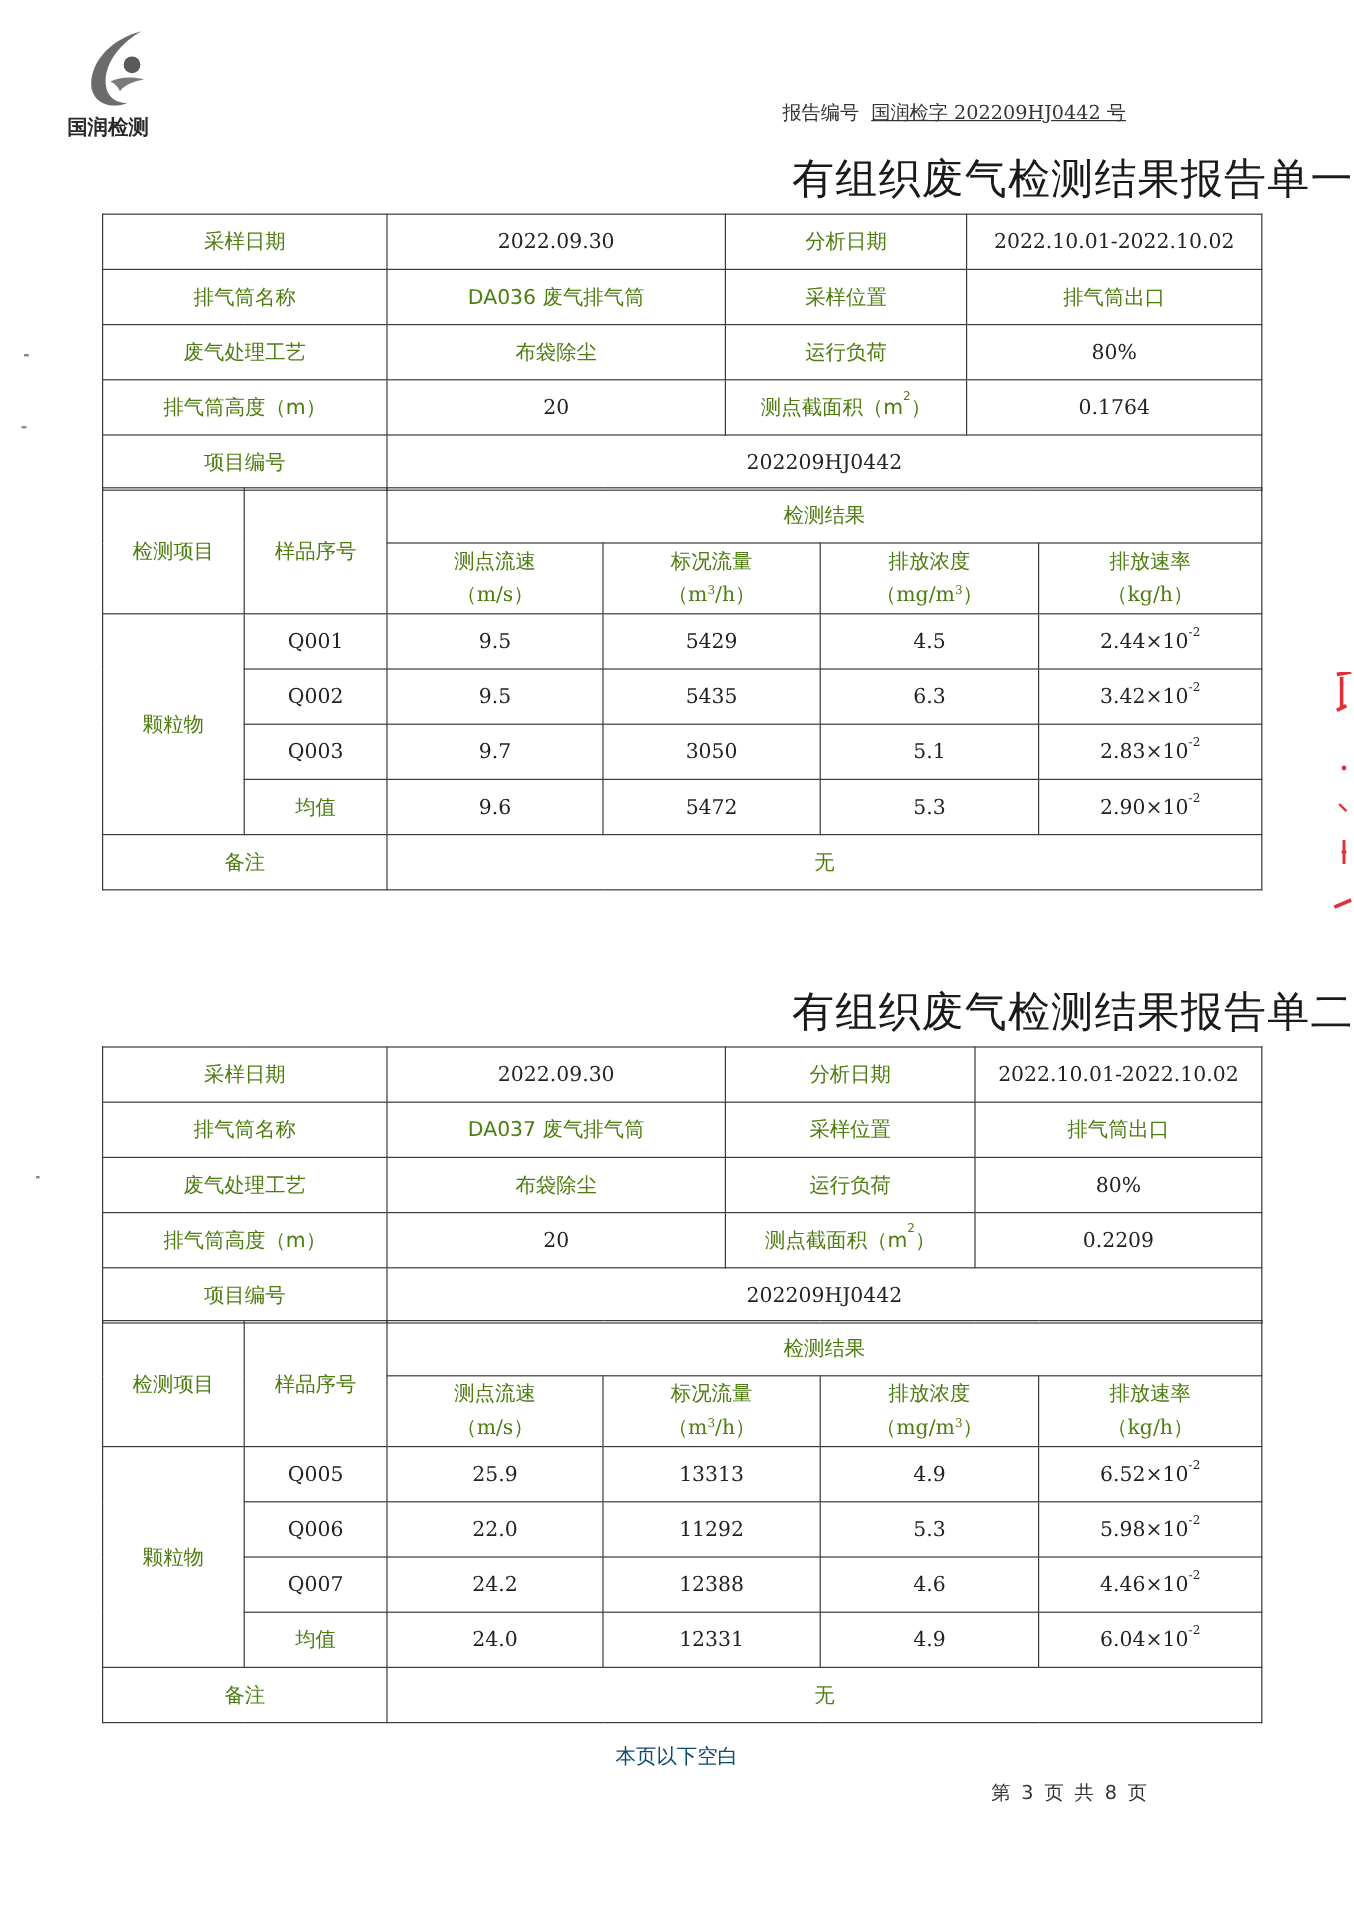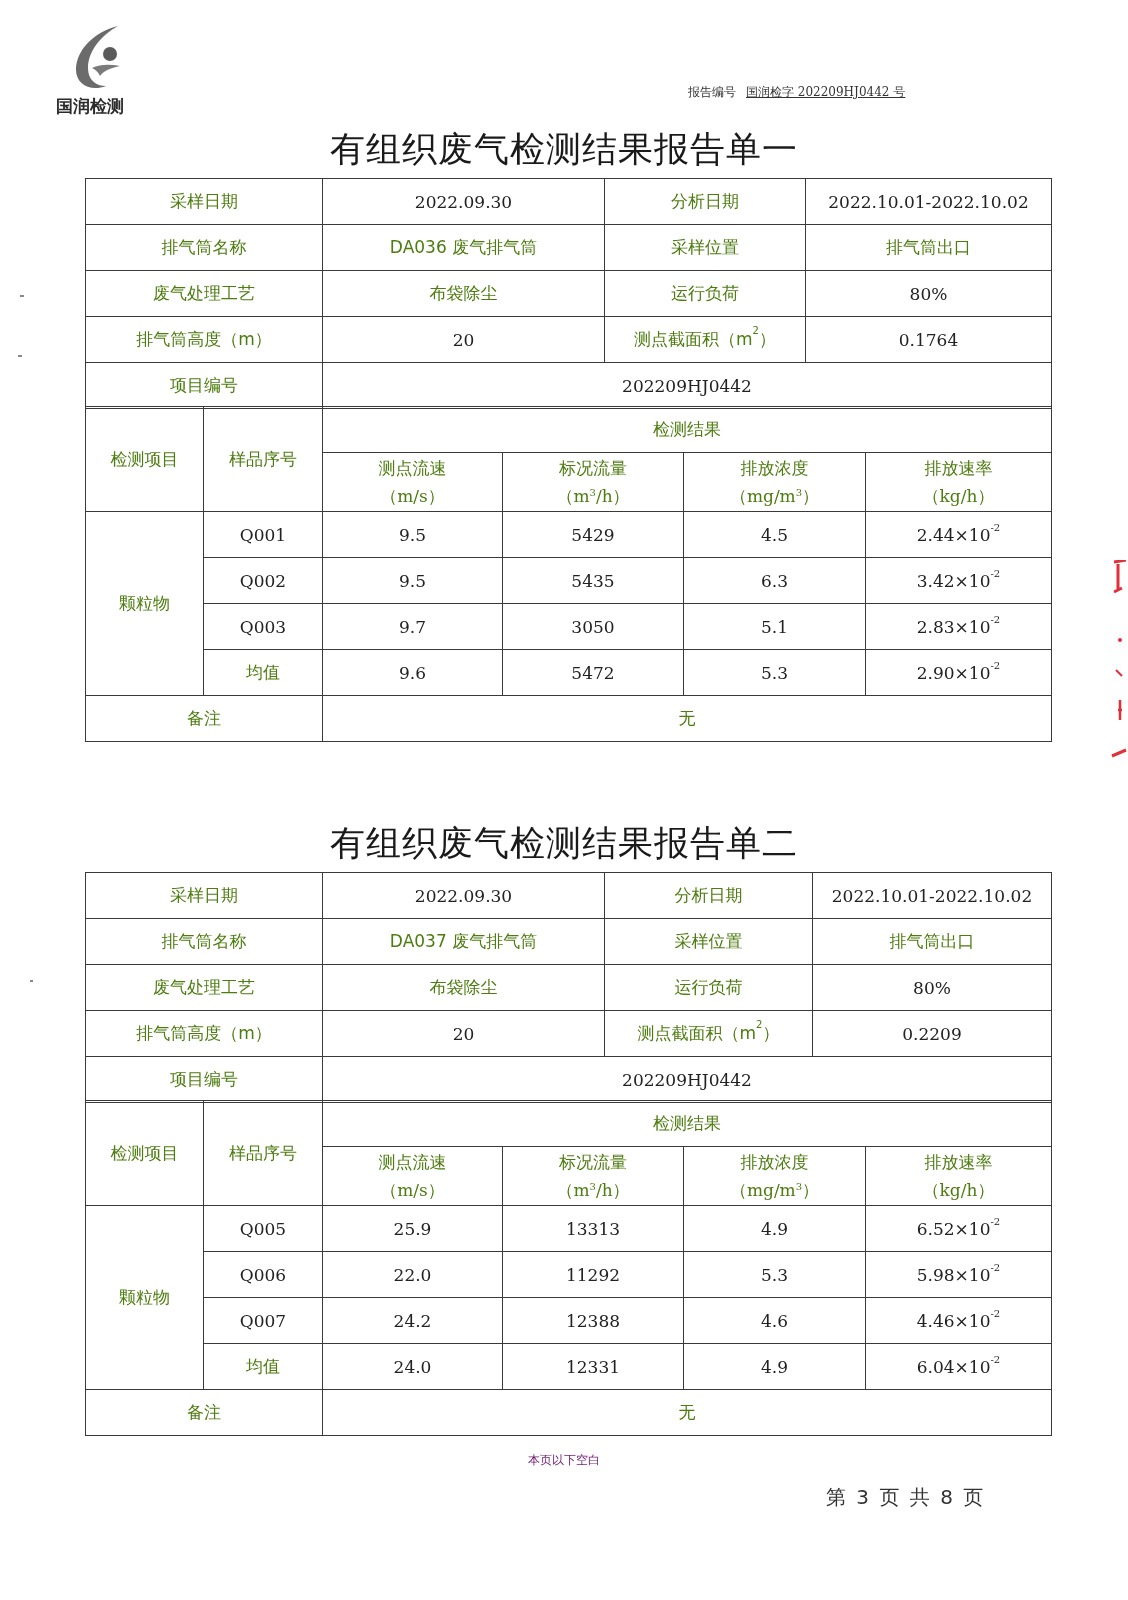--- a/index.html
+++ b/index.html
@@ -8,48 +8,48 @@
       font-family: "DejaVu Serif", "Liberation Serif", serif;
       color: #1e1e1e;
     }
     .logo { position: absolute; left: 52px; top: 22px; width: 90px; height: 100px; text-align: center; }
     .logo svg { position: absolute; left: 14px; top: 0; }
     .logo-text {
       position: absolute; left: 4px; top: 73px; font-family: "DejaVu Sans", sans-serif;
       font-weight: bold; font-size: 17px; color: #2a2a2a; letter-spacing: 0px; white-space: nowrap;
     }
     .report-no {
-      position: absolute; left: 652px; top: 84px; font-size: 12px; white-space: nowrap;
-      font-family: "DejaVu Sans", sans-serif; color: #333; margin-left: 36px;
+      position: absolute; left: 652px; top: 84px; font-size: 16px; white-space: nowrap;
+      font-family: "DejaVu Sans", sans-serif; color: #333;
     }
     .report-no .val { text-decoration: underline; margin-left: 10px; font-family: "DejaVu Serif", serif; }
     .title {
-      position: absolute; left: 0; width: 1128px; text-align: center;
+      position: absolute; left: 0; width: 1128px; text-align: right;
       font-family: Liberation Serif, serif; font-size: 35px; color: #1a1a1a; letter-spacing: 1px;
     }
     table.rpt {
       position: absolute; left: 85px; width: 966px; border-collapse: collapse; table-layout: fixed;
       font-size: 17px;
     }
     table.rpt td {
       border: 1.5px solid #3a3a3a; text-align: center; vertical-align: middle; padding: 0;
       height: 45px;
     }
     td.lbl { font-family: "DejaVu Sans", sans-serif; color: #4d7c0f; font-size: 17px; }
     td.val { font-family: "DejaVu Serif", "Liberation Serif", serif; color: #222; }
     td.hdr2 { height: 58px !important; line-height: 28px; margin-left: 44px; }
     .unit { font-family: "DejaVu Serif", serif; }
     sup { font-size: 10px; vertical-align: top; position: relative; top: -3px; }
     .note-blank {
       position: absolute; left: 0; width: 1128px; text-align: center; top: 1452px;
-      font-family: "DejaVu Sans", sans-serif; font-size: 12px; color: #701a75;
+      font-family: "DejaVu Sans", sans-serif; font-size: 17px; color: #0c4a6e;
     }
     .page-no {
       position: absolute; left: 826px; top: 1484px; font-family: "DejaVu Sans", sans-serif;
-      font-size: 20px; color: #333; letter-spacing: 2px; white-space: nowrap;
+      font-size: 16px; color: #333; letter-spacing: 2px; white-space: nowrap;
     }
     .stamp {
       position: absolute; left: 1108px; top: 560px; width: 20px; height: 200px;
     }
     .speck { position: absolute; width: 4px; height: 2px; background: #888; }
   </style>
 </head>
 <body>
 
 <div class="logo">

